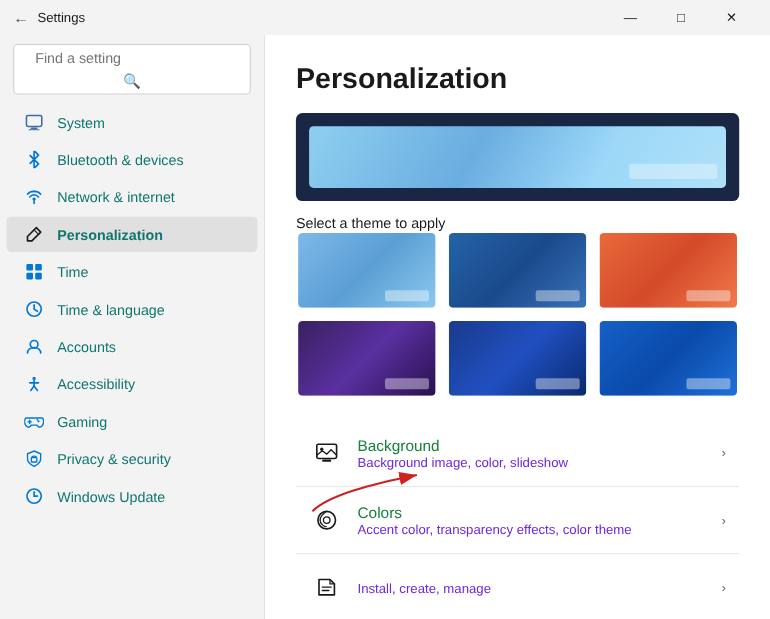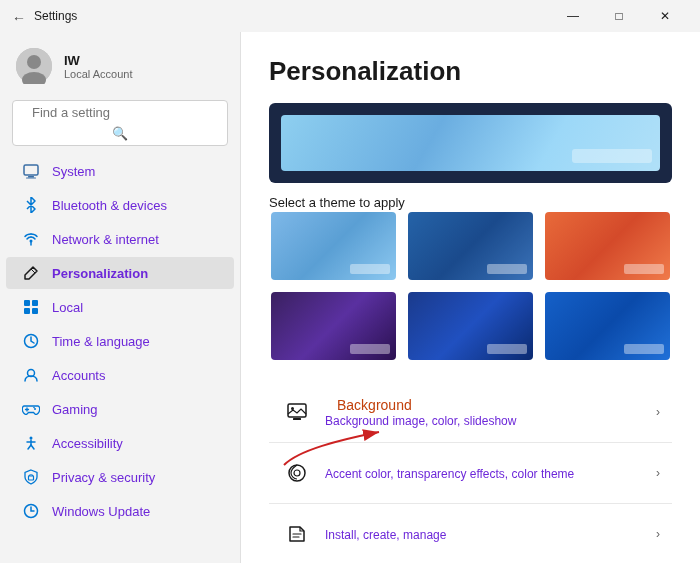--- a/index.html
+++ b/index.html
@@ -105,21 +105,21 @@
 
     .nav-item {
       display: flex;
       align-items: center;
       gap: 12px;
       padding: 7px 16px;
       cursor: pointer;
       border-radius: 4px;
       margin: 1px 6px;
       font-size: 13px;
-      color: #6d28d9;
+      color: #0f766e;
     }
     .nav-item.active { background: #e0e0e0; font-weight: 600; }
     .nav-icon {
       width: 18px;
       height: 18px;
       display: flex;
       align-items: center;
       justify-content: center;
       flex-shrink: 0;
     }
@@ -204,21 +204,21 @@
       width: 32px;
       height: 32px;
       display: flex;
       align-items: center;
       justify-content: center;
       flex-shrink: 0;
       margin-right: 12px;
       font-size: 18px;
     }
     .settings-item-text { flex: 1; }
-    .settings-item-title { font-size: 14px; color: #c2410c; font-weight: 400; margin-left: 12px; }
+    .settings-item-title { font-size: 14px; color: #15803d; font-weight: 400; }
     .settings-item-subtitle { font-size: 12px; color: #6d28d9; margin-top: 1px; }
     .settings-item-chevron { color: #666; font-size: 12px; }
 
     
     .arrow-container {
       position: relative;
     }
     .red-arrow {
       position: absolute;
       left: 10px;
@@ -238,33 +238,20 @@
   <div class="title-bar-controls">
     <button class="title-btn">—</button>
     <button class="title-btn">□</button>
     <button class="title-btn close">✕</button>
   </div>
 </div>
 
 <div class="app-body">
 
   <div class="sidebar">
-    <div class="user-section">
-      <div class="avatar">
-        <svg width="36" height="36" viewBox="0 0 36 36">
-          <circle cx="18" cy="18" r="18" fill="#c8c8c8"></circle>
-          <circle cx="18" cy="14" r="7" fill="#888"></circle>
-          <ellipse cx="18" cy="32" rx="12" ry="8" fill="#888"></ellipse>
-        </svg>
-      </div>
-      <div class="user-info">
-        <div class="user-name">IW</div>
-        <div class="user-role">Local Account</div>
-      </div>
-    </div>
 
     <div class="search-box">
       <input type="text" placeholder="Find a setting" style="">
       <span style="color:#666;font-size:13px;">🔍</span>
     </div>
 
     <div class="nav-item">
       <div class="nav-icon">
         <svg width="16" height="16" viewBox="0 0 16 16" fill="none">
           <rect x="1" y="2" width="14" height="10" rx="1.5" stroke="#3a6ea5" stroke-width="1.5" fill="none"></rect>
@@ -310,67 +297,67 @@
 
     <div class="nav-item">
       <div class="nav-icon">
         <svg width="16" height="16" viewBox="0 0 16 16" fill="none">
           <rect x="1" y="1" width="6" height="6" rx="1" fill="#0078d4"></rect>
           <rect x="9" y="1" width="6" height="6" rx="1" fill="#0078d4"></rect>
           <rect x="1" y="9" width="6" height="6" rx="1" fill="#0078d4"></rect>
           <rect x="9" y="9" width="6" height="6" rx="1" fill="#0078d4"></rect>
         </svg>
       </div>
-      <span>Local</span>
+      <span>Time</span>
     </div>
 
     <div class="nav-item">
       <div class="nav-icon">
         <svg width="16" height="16" viewBox="0 0 16 16" fill="none">
           <circle cx="8" cy="8" r="6.5" stroke="#0078d4" stroke-width="1.5" fill="none"></circle>
           <path d="M8 4 L8 8 L11 10" stroke="#0078d4" stroke-width="1.5" stroke-linecap="round" fill="none"></path>
         </svg>
       </div>
       <span>Time &amp; language</span>
     </div>
 
     <div class="nav-item">
       <div class="nav-icon">
         <svg width="16" height="16" viewBox="0 0 16 16" fill="none">
           <circle cx="8" cy="6" r="3.5" stroke="#0078d4" stroke-width="1.5" fill="none"></circle>
           <path d="M2 14 C2 11 4.5 9 8 9 C11.5 9 14 11 14 14" stroke="#0078d4" stroke-width="1.5" stroke-linecap="round" fill="none"></path>
         </svg>
       </div>
       <span>Accounts</span>
+    </div>
+
+    <div class="nav-item">
+      <div class="nav-icon">
+        <svg width="16" height="16" viewBox="0 0 16 16" fill="none">
+          <circle cx="8" cy="3" r="1.5" fill="#0078d4"></circle>
+          <path d="M8 5 L8 10" stroke="#0078d4" stroke-width="1.5" stroke-linecap="round"></path>
+          <path d="M4 7 L12 7" stroke="#0078d4" stroke-width="1.5" stroke-linecap="round"></path>
+          <path d="M8 10 L5 14" stroke="#0078d4" stroke-width="1.5" stroke-linecap="round"></path>
+          <path d="M8 10 L11 14" stroke="#0078d4" stroke-width="1.5" stroke-linecap="round"></path>
+        </svg>
+      </div>
+      <span>Accessibility</span>
     </div>
 
     <div class="nav-item">
       <div class="nav-icon">
         <svg width="18" height="14" viewBox="0 0 18 14" fill="none">
           <path d="M2 4 C0 4 0 8 1 10 C2 12 4 13 5 12 L6.5 10.5 H11.5 L13 12 C14 13 16 12 17 10 C18 8 18 4 16 4 H2Z" stroke="#0078d4" stroke-width="1.3" fill="none"></path>
           <line x1="5" y1="6" x2="5" y2="9" stroke="#0078d4" stroke-width="1.3" stroke-linecap="round"></line>
           <line x1="3.5" y1="7.5" x2="6.5" y2="7.5" stroke="#0078d4" stroke-width="1.3" stroke-linecap="round"></line>
           <circle cx="13" cy="7" r="1" fill="#0078d4"></circle>
           <circle cx="12" cy="5.5" r="0.8" fill="#0078d4"></circle>
         </svg>
       </div>
       <span>Gaming</span>
-    </div>
-
-    <div class="nav-item">
-      <div class="nav-icon">
-        <svg width="16" height="16" viewBox="0 0 16 16" fill="none">
-          <circle cx="8" cy="3" r="1.5" fill="#0078d4"></circle>
-          <path d="M8 5 L8 10" stroke="#0078d4" stroke-width="1.5" stroke-linecap="round"></path>
-          <path d="M4 7 L12 7" stroke="#0078d4" stroke-width="1.5" stroke-linecap="round"></path>
-          <path d="M8 10 L5 14" stroke="#0078d4" stroke-width="1.5" stroke-linecap="round"></path>
-          <path d="M8 10 L11 14" stroke="#0078d4" stroke-width="1.5" stroke-linecap="round"></path>
-        </svg>
-      </div>
-      <span>Accessibility</span>
     </div>
 
     <div class="nav-item">
       <div class="nav-icon">
         <svg width="14" height="16" viewBox="0 0 14 16" fill="none">
           <path d="M7 1 L13 3.5 L13 8 C13 12 7 15 7 15 C7 15 1 12 1 8 L1 3.5 Z" stroke="#0078d4" stroke-width="1.3" fill="none"></path>
           <rect x="4.5" y="7" width="5" height="4" rx="0.5" stroke="#0078d4" stroke-width="1.2" fill="none"></rect>
           <path d="M5 7 C5 5.3 9 5.3 9 7" stroke="#0078d4" stroke-width="1.2" fill="none"></path>
         </svg>
       </div>
@@ -461,20 +448,21 @@
 
       <div class="settings-item">
         <div class="settings-item-icon">
           <svg width="22" height="22" viewBox="0 0 22 22" fill="none">
             <circle cx="11" cy="11" r="8" stroke="#1a1a1a" stroke-width="1.5" fill="none"></circle>
             <path d="M11 3 C8 5 5 8 5 11 C5 14 8 17 11 17" stroke="#1a1a1a" stroke-width="1.2" fill="none"></path>
             <circle cx="11" cy="11" r="3" stroke="#1a1a1a" stroke-width="1.2" fill="none"></circle>
           </svg>
         </div>
         <div class="settings-item-text">
+          <div class="settings-item-title">Colors</div>
           <div class="settings-item-subtitle">Accent color, transparency effects, color theme</div>
         </div>
         <span class="settings-item-chevron">›</span>
       </div>
 
       <div class="settings-item">
         <div class="settings-item-icon">
           <svg width="22" height="22" viewBox="0 0 22 22" fill="none">
             <path d="M4 18 L18 18 L18 8 L14 4 L4 4 Z" stroke="#1a1a1a" stroke-width="1.5" fill="none" stroke-linejoin="round"></path>
             <path d="M14 4 L14 8 L18 8" stroke="#1a1a1a" stroke-width="1.2" fill="none"></path>

